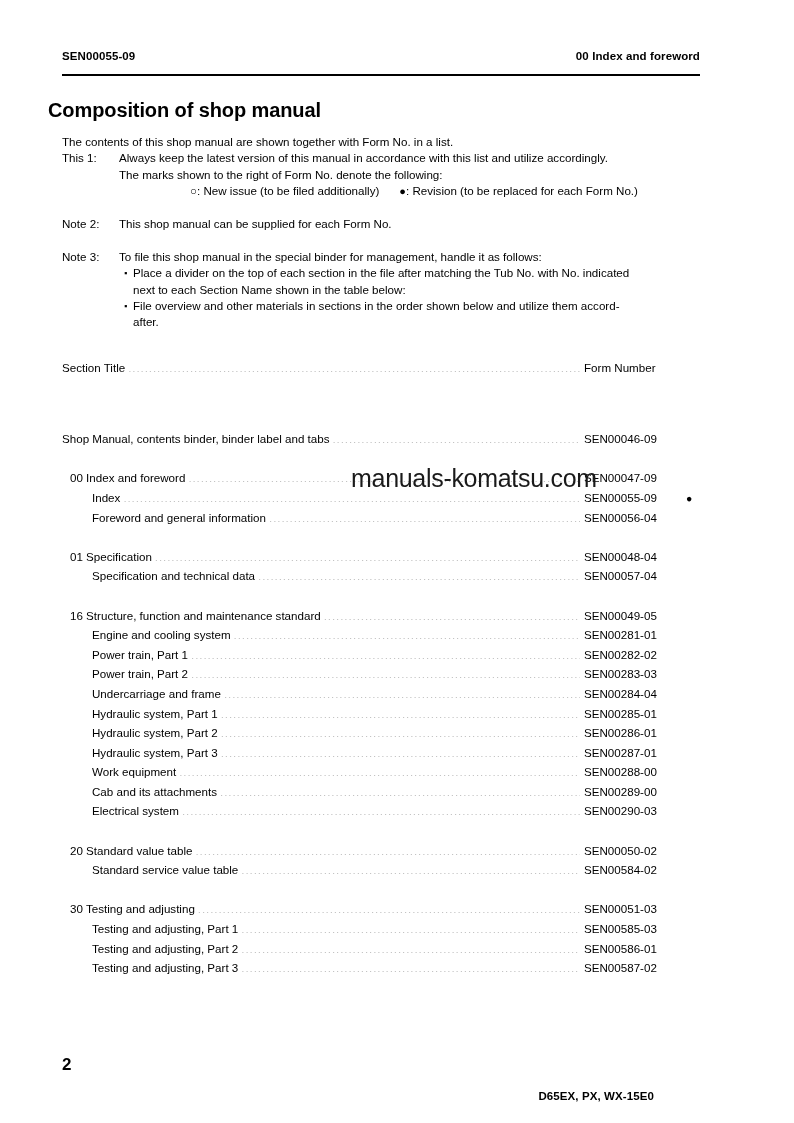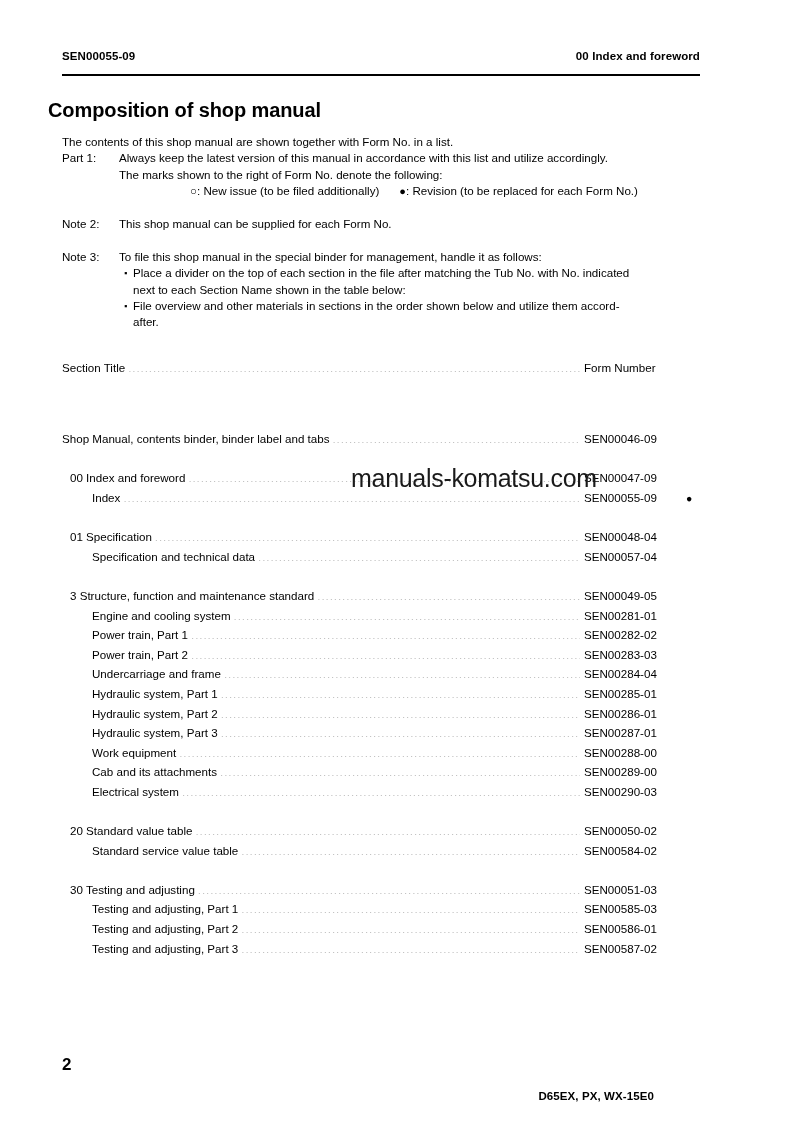--- a/index.html
+++ b/index.html
@@ -192,21 +192,21 @@
   </div>
   <div class="header-rule"></div>
 
   <div class="page-title">Composition of shop manual</div>
 
   <div class="intro">
 
     <div class="line">The contents of this shop manual are shown together with Form No. in a list.</div>
 
     <div class="note-row">
-      <span class="note-label">Part 1:</span>
+      <span class="note-label">This 1:</span>
       <span class="note-body">Always keep the latest version of this manual in accordance with this list and utilize accordingly.</span>
     </div>
     <div class="indent-1">The marks shown to the right of Form No. denote the following:</div>
     <div class="legend">
       <span class="mark-open">○</span><span>:  New issue (to be filed additionally)</span><span class="gap"></span><span class="mark-filled">●</span><span>:  Revision (to be replaced for each Form No.)</span>
     </div>
 
     <div class="note-gap"></div>
 
     <div class="note-row">
@@ -263,36 +263,42 @@
           <span class="toc-dots"></span>
           <span class="toc-num">SEN00047-09</span>
           <span class="toc-mark"></span>
         </div>
         <div class="toc-row lvl-sub">
           <span class="toc-title">Index</span>
           <span class="toc-dots"></span>
           <span class="toc-num">SEN00055-09</span>
           <span class="toc-mark">●</span>
         </div>
+        <div class="toc-row lvl-sub">
+          <span class="toc-title">Foreword and general information</span>
+          <span class="toc-dots"></span>
+          <span class="toc-num">SEN00056-04</span>
+          <span class="toc-mark"></span>
+        </div>
         <div class="spacer-row"></div>
         <div class="toc-row lvl-head">
           <span class="toc-title">01 Specification</span>
           <span class="toc-dots"></span>
           <span class="toc-num">SEN00048-04</span>
           <span class="toc-mark"></span>
         </div>
         <div class="toc-row lvl-sub">
           <span class="toc-title">Specification and technical data</span>
           <span class="toc-dots"></span>
           <span class="toc-num">SEN00057-04</span>
           <span class="toc-mark"></span>
         </div>
         <div class="spacer-row"></div>
         <div class="toc-row lvl-head">
-          <span class="toc-title">3 Structure, function and maintenance standard</span>
+          <span class="toc-title">16 Structure, function and maintenance standard</span>
           <span class="toc-dots"></span>
           <span class="toc-num">SEN00049-05</span>
           <span class="toc-mark"></span>
         </div>
         <div class="toc-row lvl-sub">
           <span class="toc-title">Engine and cooling system</span>
           <span class="toc-dots"></span>
           <span class="toc-num">SEN00281-01</span>
           <span class="toc-mark"></span>
         </div>

